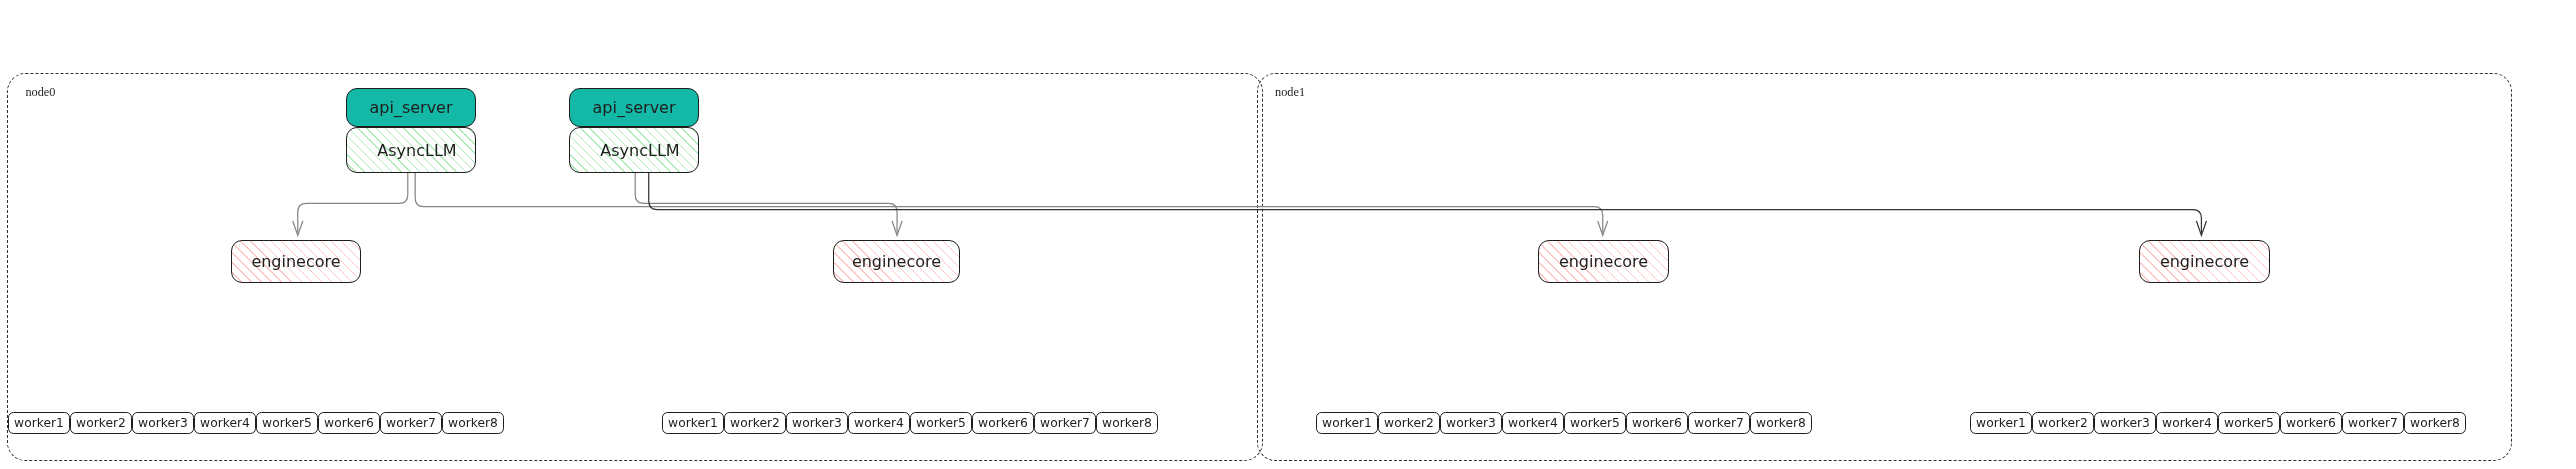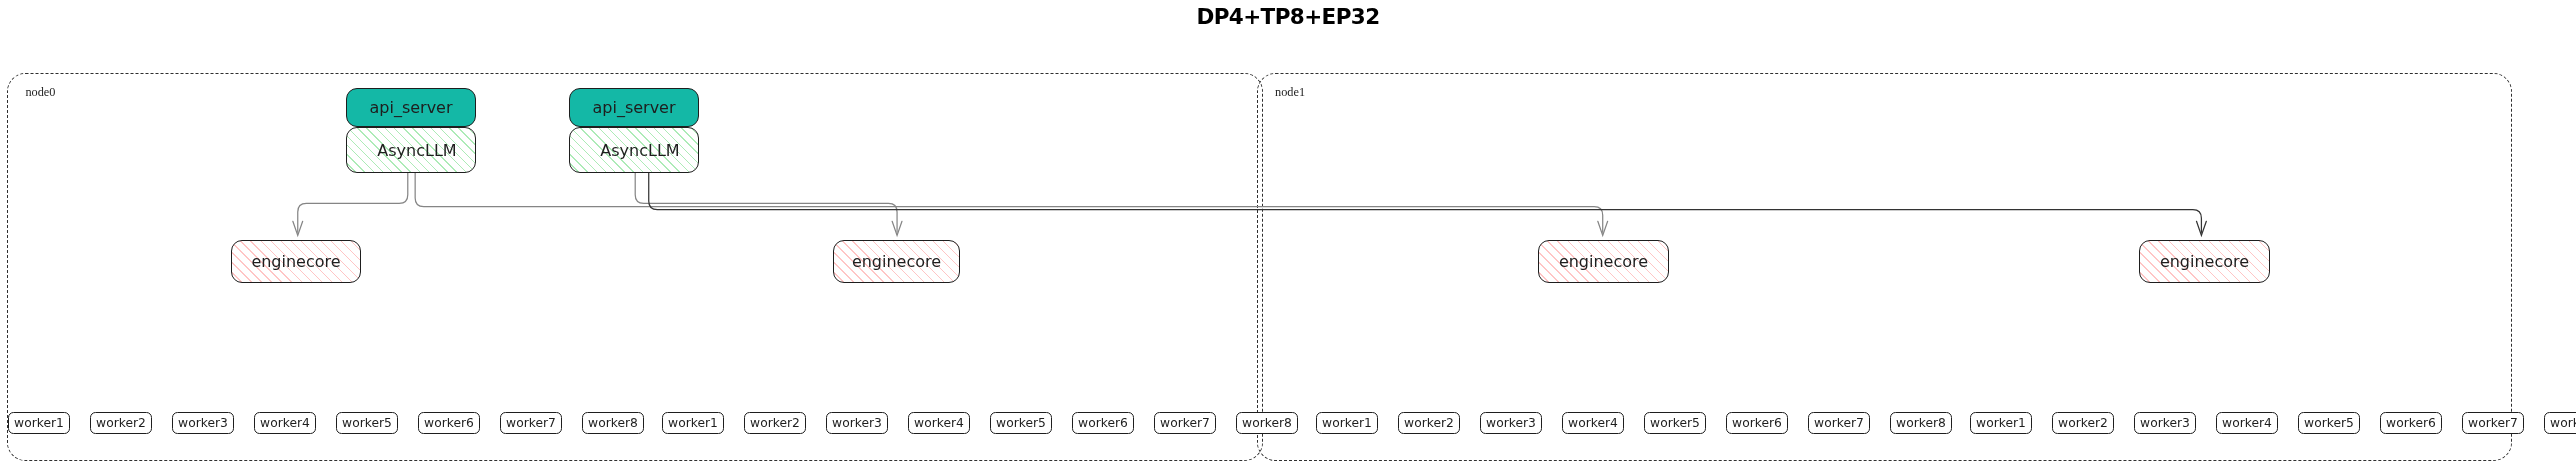--- a/index.html
+++ b/index.html
@@ -47,21 +47,21 @@
     padding-left:12px;
   }
   .hatch-red{
     background-image:repeating-linear-gradient(45deg,
       rgba(255,140,140,0.0) 0px, rgba(255,140,140,0.0) 6.2px,
       rgba(255,150,150,0.55) 6.2px, rgba(255,150,150,0.55) 7.1px);
     background-color:#ffffff;
   }
   .worker-group{
     position:absolute;top:412px;height:22px;
-    display:flex;gap:20px;
+    display:flex;gap:0;
     z-index:2;
   }
   .worker{
     width:62px;height:22px;
     box-sizing:border-box;
     border:1.4px solid #1e1e1e;
     border-radius:5.5px;
     background:#fff;
     display:flex;align-items:center;justify-content:center;
     font-size:12.3px;white-space:nowrap;
@@ -71,21 +71,20 @@
     position:absolute;left:0;top:0;
     z-index:1;
     pointer-events:none;
   }
 </style>
 </head>
 <body>
 
 <div class="canvas">
 
-  <div class="title">DP4+TP8+EP32</div>
 
   <div class="node" style="left:7.4px;width:1256px;">
     <div class="node-label">node0</div>
   </div>
   <div class="node" style="left:1257px;width:1255px;">
     <div class="node-label">node1</div>
   </div>
 
   <svg class="connectors" width="2576" height="469" viewBox="0 0 4188 763">
 

